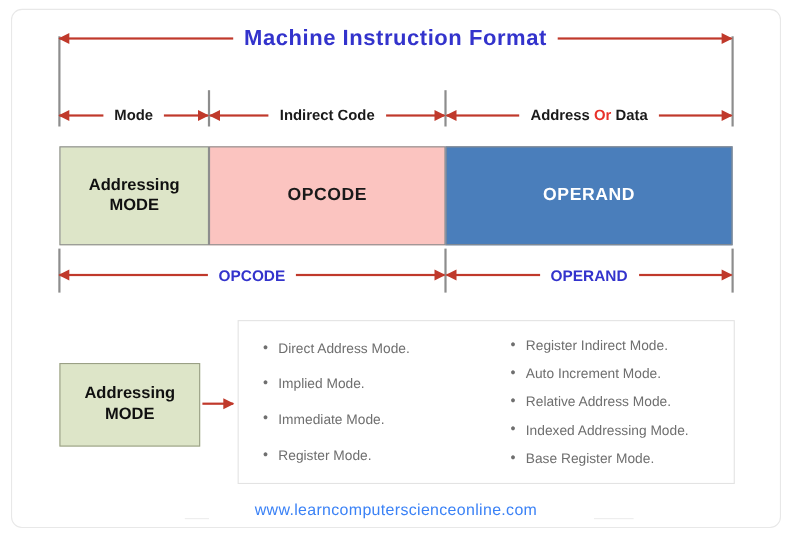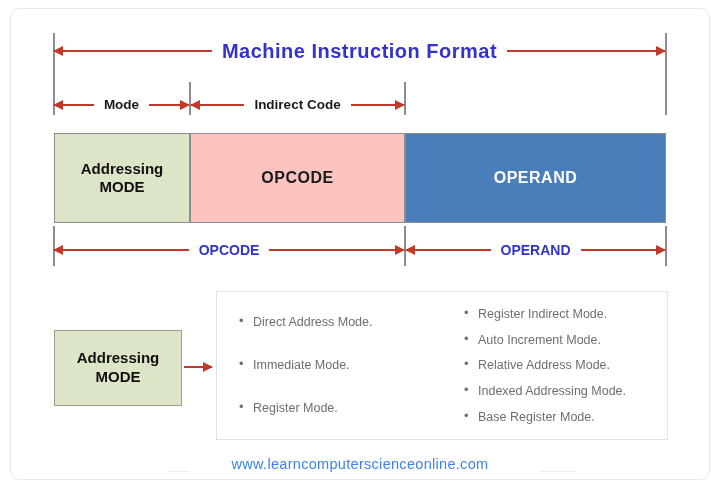--- a/index.html
+++ b/index.html
@@ -237,38 +237,43 @@
 
   <div class="vline" style="left:53px;  top:33px;  height:82px;"></div>
   <div class="vline" style="left:189px; top:82px;  height:33px;"></div>
   <div class="vline" style="left:404px; top:82px;  height:33px;"></div>
   <div class="vline" style="left:665px; top:33px;  height:82px;"></div>
 
   <div class="vline" style="left:53px;  top:226px; height:40px;"></div>
   <div class="vline" style="left:404px; top:226px; height:40px;"></div>
   <div class="vline" style="left:665px; top:226px; height:40px;"></div>
 
-  <div class="arrow-row" style="left:54px; top:40px; width:611px;">
+  <div class="arrow-row" style="left:54px; top:24px; width:611px;">
     <div class="arrow-seg left"></div>
     <div class="arrow-label title-text">Machine  Instruction  Format</div>
     <div class="arrow-seg right"></div>
   </div>
 
   <div class="arrow-row" style="left:54px; top:94px; width:135px;">
     <div class="arrow-seg left"></div>
     <div class="arrow-label sub-label">Mode</div>
     <div class="arrow-seg right"></div>
   </div>
 
   <div class="arrow-row" style="left:191px; top:94px; width:213px;">
     <div class="arrow-seg left"></div>
     <div class="arrow-label sub-label">Indirect  Code</div>
     <div class="arrow-seg right"></div>
   </div>
 
+  <div class="arrow-row" style="left:406px; top:94px; width:259px;">
+    <div class="arrow-seg left"></div>
+    <div class="arrow-label sub-label"><span>Address</span> <span class="or">Or</span> <span>Data</span></div>
+    <div class="arrow-seg right"></div>
+  </div>
 
   <div class="field-block" id="block-mode" style="left:54px; top:133px; width:136px; height:90px;">
     <div>
       <div>Addressing</div>
       <div>MODE</div>
     </div>
   </div>
 
   <div class="field-block" id="block-opcode" style="left:190px; top:133px; width:215px; height:90px;">
     <span>OPCODE</span>
@@ -294,20 +299,21 @@
     <div>
       <div>Addressing</div>
       <div>MODE</div>
     </div>
   </div>
   <div id="addr-arrow"></div>
 
   <div id="mode-list-panel">
     <div class="mode-col">
       <div class="mode-item">Direct  Address Mode.</div>
+      <div class="mode-item">Implied Mode.</div>
       <div class="mode-item">Immediate Mode.</div>
       <div class="mode-item">Register Mode.</div>
     </div>
     <div class="mode-col">
       <div class="mode-item">Register Indirect Mode.</div>
       <div class="mode-item">Auto Increment Mode.</div>
       <div class="mode-item">Relative Address Mode.</div>
       <div class="mode-item">Indexed Addressing Mode.</div>
       <div class="mode-item">Base Register Mode.</div>
     </div>

